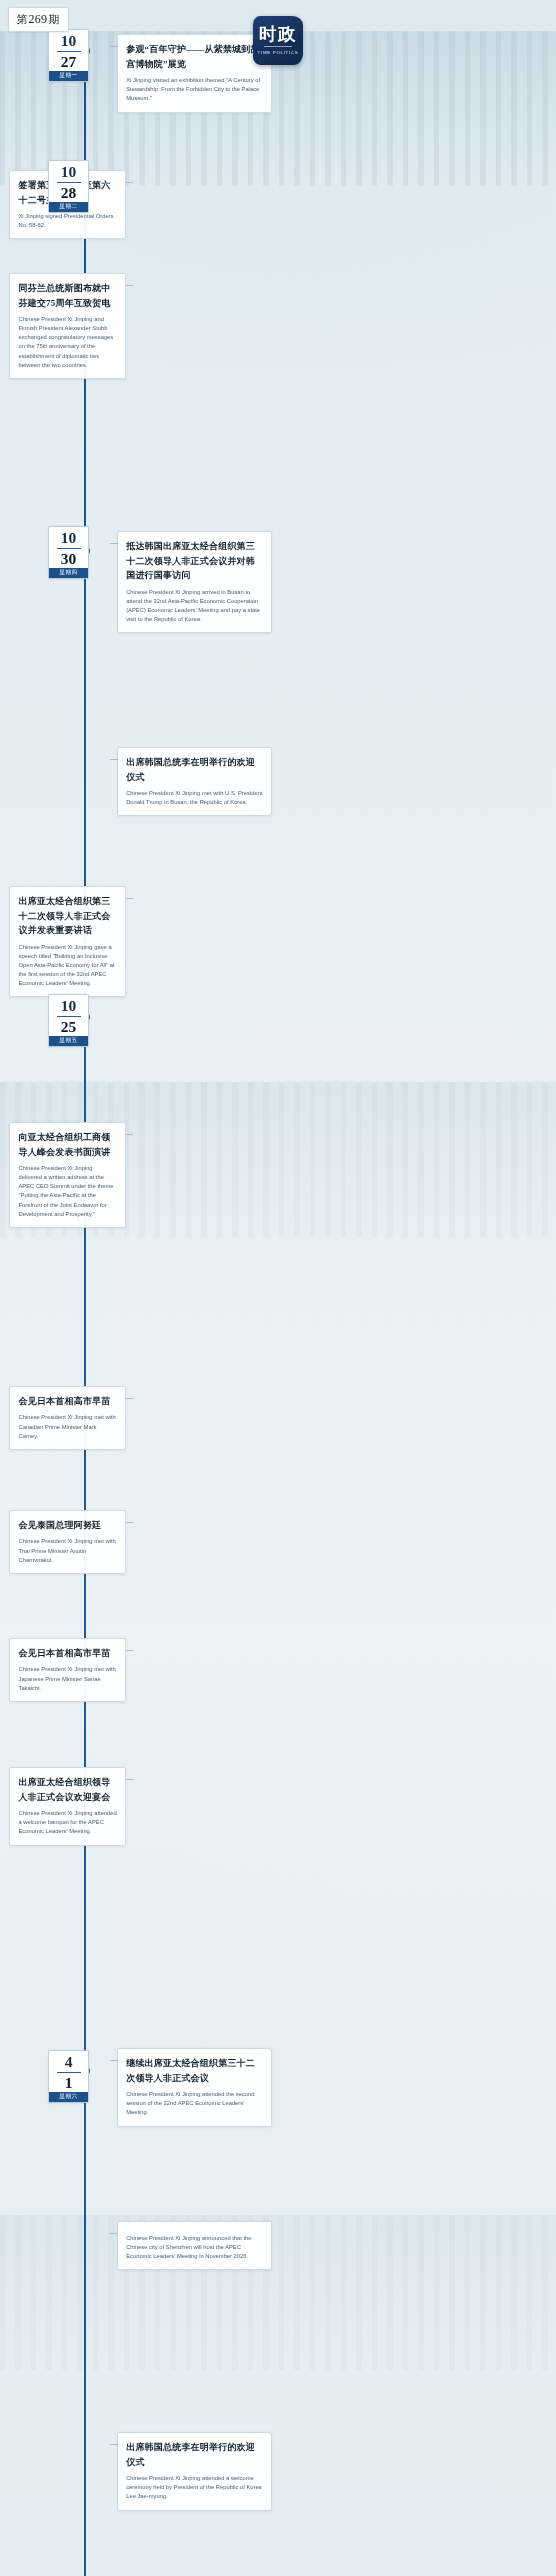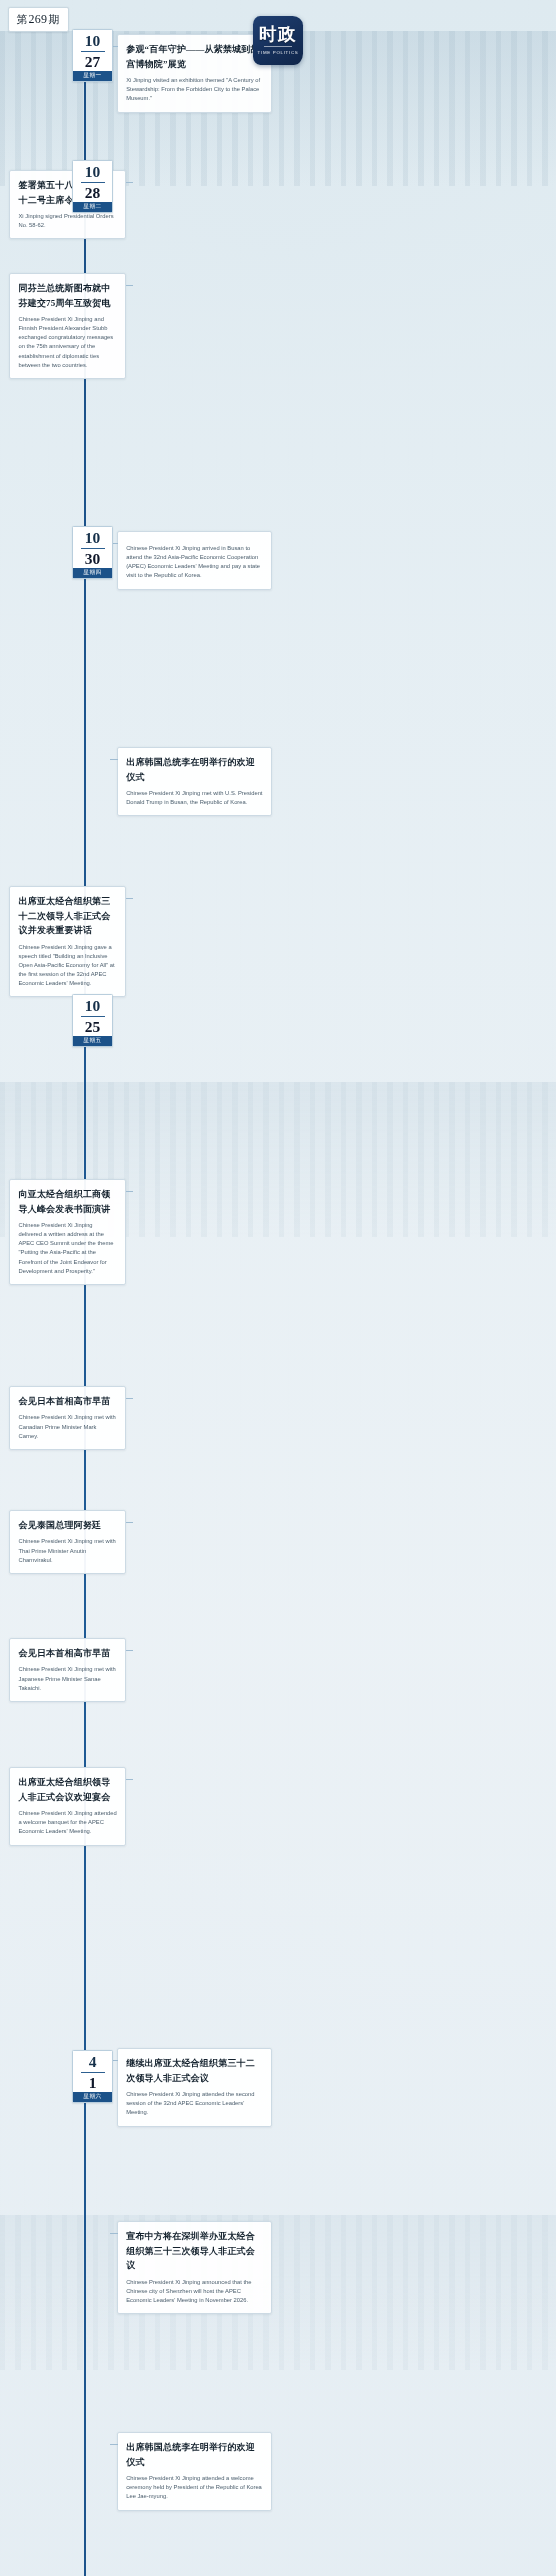--- a/index.html
+++ b/index.html
@@ -115,21 +115,21 @@
     width: 9.8px; height: 9.8px;
     border-radius: 50%;
     background: #ffffff;
     border: 2.1px solid #1c5289;
     z-index: 4;
   }
 
   
   .date-chip {
     position: absolute;
-    left: 72px;
+    left: 48px;
     width: 41px;
     background: #ffffff;
     border: 0.5px solid #b9cedd;
     border-radius: 1.5px;
     text-align: center;
     z-index: 5;
     padding: 3.1px 0 0;
     box-shadow: 0 0.5px 1.5px rgba(40,70,90,.10);
   }
   .date-chip .month {
@@ -258,34 +258,35 @@
   <div class="cn">签署第五十八号至第六十二号主席令</div>
   <div class="en">Xi Jinping signed Presidential Orders No. 58-62.</div>
 </div>
 
 <div class="card left" style="top:273px">
   <div class="cn">同芬兰总统斯图布就中芬建交75周年互致贺电</div>
   <div class="en">Chinese President Xi Jinping and Finnish President Alexander Stubb exchanged congratulatory messages on the 75th anniversary of the establishment of diplomatic ties between the two countries.</div>
 </div>
 
 <div class="card right" style="top:531px">
+  <div class="cn">抵达韩国出席亚太经合组织第三十二次领导人非正式会议并对韩国进行国事访问</div>
   <div class="en">Chinese President Xi Jinping arrived in Busan to attend the 32nd Asia-Pacific Economic Cooperation (APEC) Economic Leaders' Meeting and pay a state visit to the Republic of Korea.</div>
 </div>
 
 <div class="card right" style="top:747px">
   <div class="cn">出席韩国总统李在明举行的欢迎仪式</div>
   <div class="en">Chinese President Xi Jinping met with U.S. President Donald Trump in Busan, the Republic of Korea.</div>
 </div>
 
 <div class="card left" style="top:886px">
   <div class="cn">出席亚太经合组织第三十二次领导人非正式会议并发表重要讲话</div>
   <div class="en">Chinese President Xi Jinping gave a speech titled "Building an Inclusive Open Asia-Pacific Economy for All" at the first session of the 32nd APEC Economic Leaders' Meeting.</div>
 </div>
 
-<div class="card left" style="top:1179px">
+<div class="card left" style="top:1122px">
   <div class="cn">向亚太经合组织工商领导人峰会发表书面演讲</div>
   <div class="en">Chinese President Xi Jinping delivered a written address at the APEC CEO Summit under the theme "Putting the Asia-Pacific at the Forefront of the Joint Endeavor for Development and Prosperity."</div>
 </div>
 
 <div class="card left" style="top:1386px">
   <div class="cn">会见日本首相高市早苗</div>
   <div class="en">Chinese President Xi Jinping met with Canadian Prime Minister Mark Carney.</div>
 </div>
 
 <div class="card left" style="top:1510px">
@@ -302,21 +303,20 @@
   <div class="cn">出席亚太经合组织领导人非正式会议欢迎宴会</div>
   <div class="en">Chinese President Xi Jinping attended a welcome banquet for the APEC Economic Leaders' Meeting.</div>
 </div>
 
 <div class="card right" style="top:2048px">
   <div class="cn">继续出席亚太经合组织第三十二次领导人非正式会议</div>
   <div class="en">Chinese President Xi Jinping attended the second session of the 32nd APEC Economic Leaders' Meeting.</div>
 </div>
 
 <div class="card right" style="top:2221px">
-  <div class="cn">宣布中方将在深圳举办亚太经合组织第三十三次领导人非正式会议</div>
   <div class="en">Chinese President Xi Jinping announced that the Chinese city of Shenzhen will host the APEC Economic Leaders' Meeting in November 2026.</div>
 </div>
 
 <div class="card right" style="top:2432px">
   <div class="cn">出席韩国总统李在明举行的欢迎仪式</div>
   <div class="en">Chinese President Xi Jinping attended a welcome ceremony held by President of the Republic of Korea Lee Jae-myung.</div>
 </div>
 
 <div class="spine-dot" style="top:46px"></div>
 <div class="spine-dot" style="top:546px"></div>

